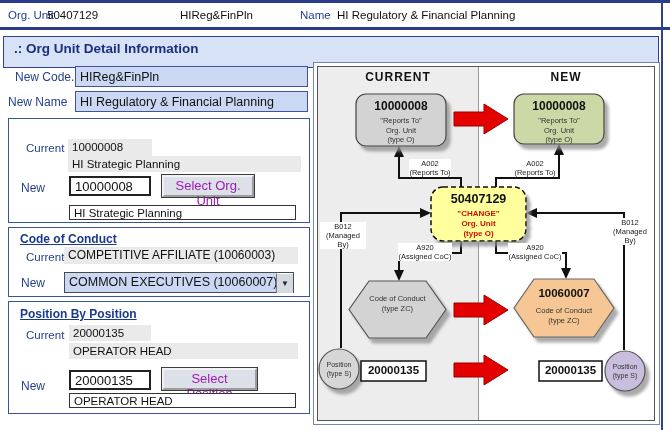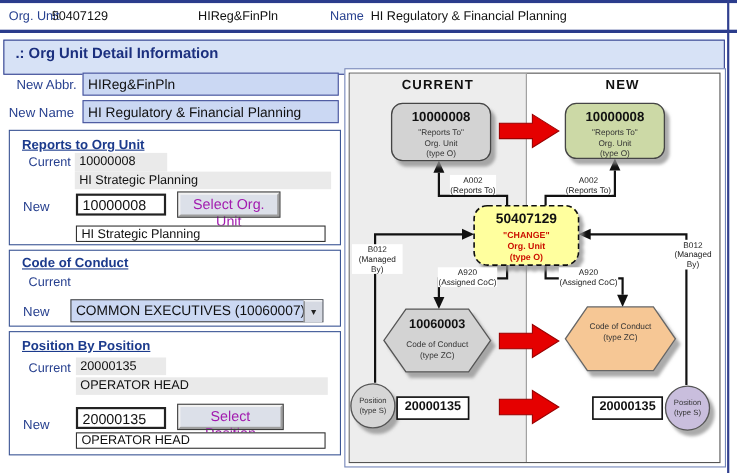--- a/index.html
+++ b/index.html
@@ -54,39 +54,39 @@
     <span class="abs tvalue" style="left:47px;top:6px;">50407129</span>
     <span class="abs tlabel" style="left:143px;top:6px;margin-top:44px;">Abbr.</span>
     <span class="abs tvalue" style="left:180px;top:6px;">HIReg&amp;FinPln</span>
     <span class="abs tlabel" style="left:300px;top:6px;text-align:center;">Name</span>
     <span class="abs tvalue" style="left:337px;top:6px;">HI Regulatory &amp; Financial Planning</span>
   </div>
   <div class="abs bar" style="left:0;top:27px;width:670px;height:3px;"></div>
 
   <div class="abs header-bar">.: Org Unit Detail Information</div>
 
-  <span class="abs flabel" style="left:15px;top:70px;">New Abbr.</span>
+  <span class="abs flabel" style="left:15px;top:70px;">New Code.</span>
   <input class="abs blue-input" style="left: 75px; top: 66px; width: 233px; height: 21px;" value="HIReg&amp;FinPln">
   <span class="abs flabel" style="left:8px;top:95px;">New Name</span>
   <input class="abs blue-input" style="left: 75px; top: 91px; width: 233px; height: 21px;" value="HI Regulatory &amp; Financial Planning">
 
   <div class="abs section" style="top:118px;height:105px;">
-    <span class="abs stitle" style="left:11px;top:5px;">Reports to Org Unit</span>
     <span class="abs flabel" style="left:17px;top:23px;font-size:11.5px;">Current</span>
     <div class="abs gray-field" style="left:59px;top:20px;width:84px;height:17px;">10000008</div>
     <div class="abs gray-field" style="left:59px;top:37px;width:233px;height:16px;">HI Strategic Planning</div>
     <span class="abs flabel" style="left:12px;top:62px;">New</span>
     <input class="abs w-input" style="left: 60px; top: 57px; width: 82px; height: 20px;" value="10000008">
     <button class="abs btn3d" style="left:153px;top:56px;width:92px;height:22px;">Select Org. Unit</button>
     <input class="abs thin-input" style="left: 60px; top: 86px; width: 227px; height: 15px;" value="HI Strategic Planning">
   </div>
 
   <div class="abs section" style="top:227px;height:70px;">
     <span class="abs stitle" style="left:11px;top:4px;">Code of Conduct</span>
     <span class="abs flabel" style="left:17px;top:23px;font-size:11.5px;">Current</span>
+    <div class="abs gray-field" style="left:55px;top:19px;width:234px;height:17px;font-size:12px;line-height:17px;">COMPETITIVE AFFILIATE (10060003)</div>
     <span class="abs flabel" style="left:12px;top:48px;">New</span>
     <div class="abs select-box" style="left:55px;top:44px;width:230px;height:21px;">
       <span class="select-text">COMMON EXECUTIVES (10060007)</span>
       <span class="select-arrow">▼</span>
     </div>
   </div>
 
   <div class="abs section" style="top:301px;height:113px;">
     <span class="abs stitle" style="left:11px;top:5px;">Position By Position</span>
     <span class="abs flabel" style="left:17px;top:27px;font-size:11.5px;">Current</span>
@@ -158,25 +158,25 @@
         <div class="node-small">Org. Unit</div>
         <div class="node-small">(type O)</div>
       </div>
       <div class="node-text" style="left:113px;top:125px;width:95px;">
         <div class="node-id" style="font-size:12.5px;">50407129</div>
         <div class="change-small" style="margin-top:3px;">"CHANGE"</div>
         <div class="change-small">Org. Unit</div>
         <div class="change-small">(type O)</div>
       </div>
       <div class="node-text" style="left:31px;top:221px;width:97px;">
-        <div class="node-id" style="font-size:11.5px;">10060003</div>
         <div class="node-small" style="margin-top:6px;">Code of Conduct</div>
         <div class="node-small">(type ZC)</div>
       </div>
       <div class="node-text" style="left:196px;top:219px;width:100px;">
+        <div class="node-id" style="font-size:11.5px;">10060007</div>
         <div class="node-small" style="margin-top:6px;">Code of Conduct</div>
         <div class="node-small">(type ZC)</div>
       </div>
       <div class="circle-text" style="left:1px;top:294px;width:40px;">
         <div>Position</div>
         <div>(type S)</div>
       </div>
       <div class="circle-text" style="left:287px;top:296px;width:40px;">
         <div>Position</div>
         <div>(type S)</div>

